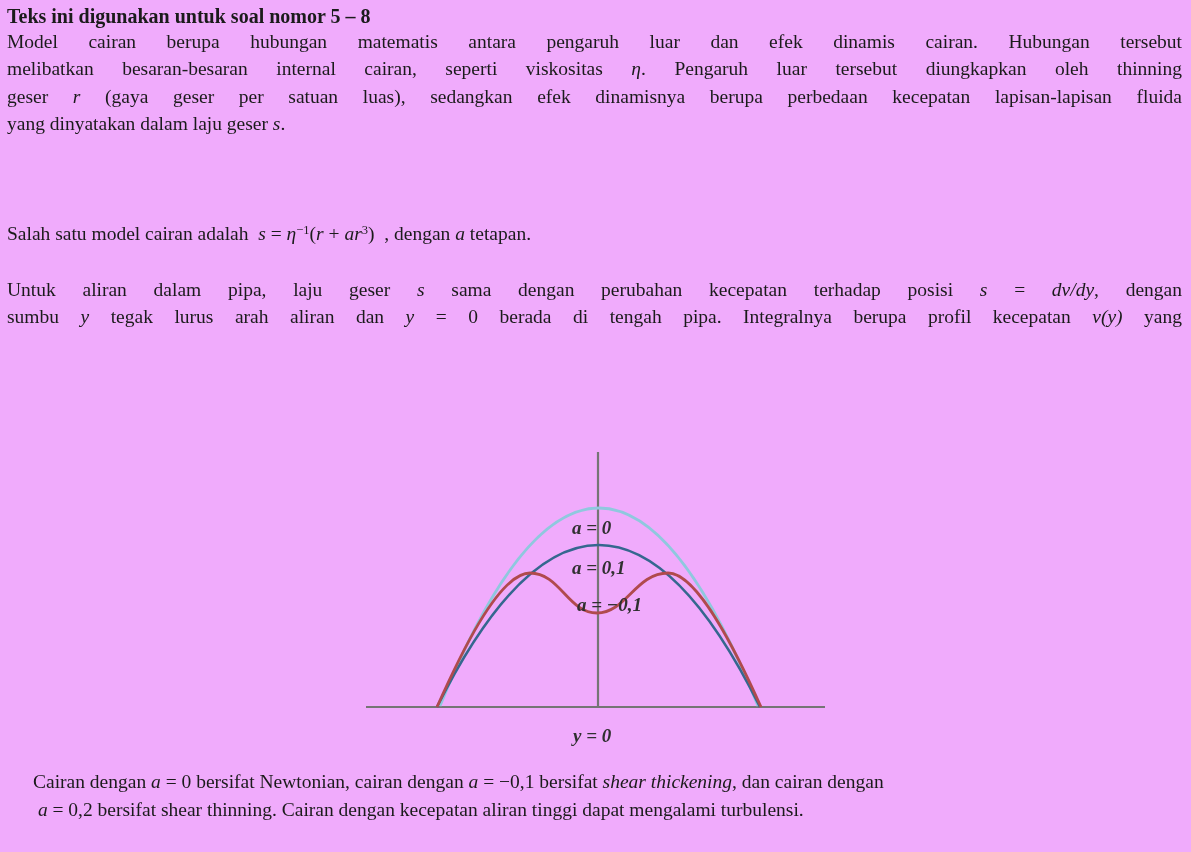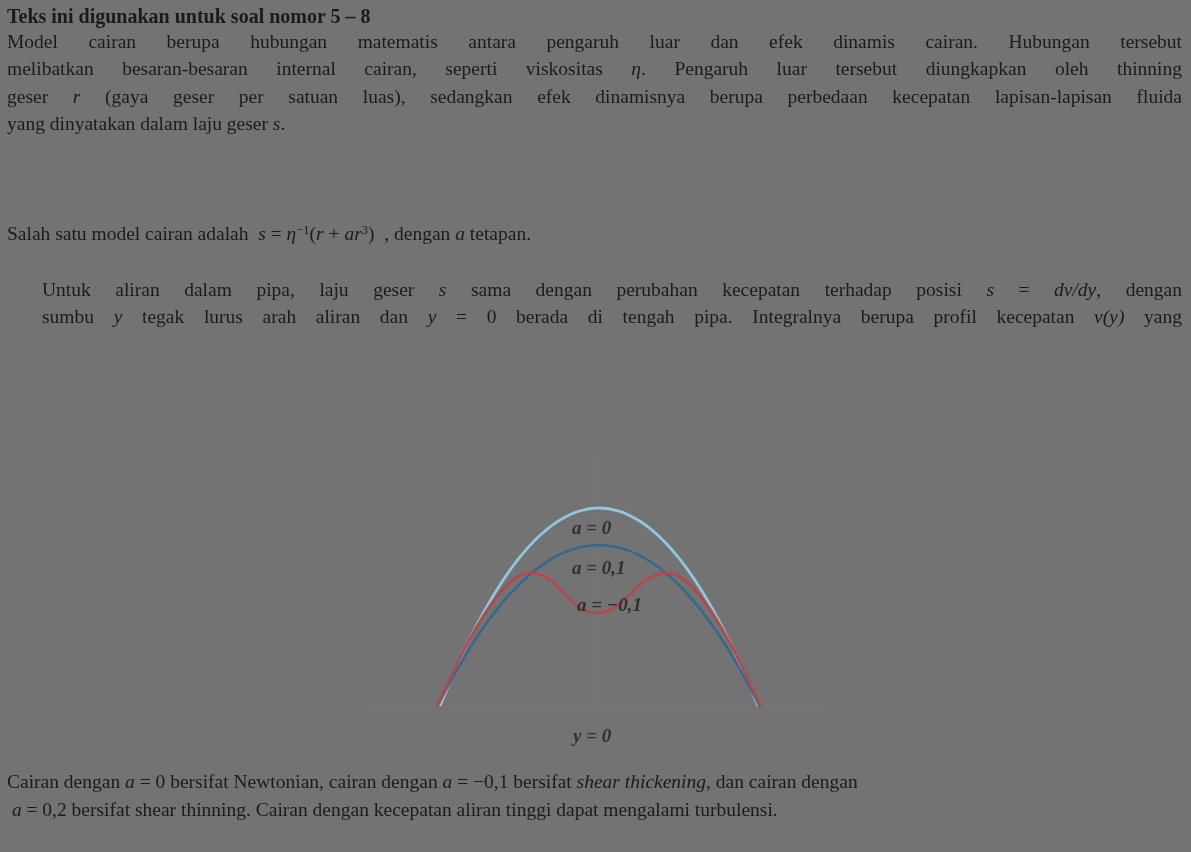--- a/index.html
+++ b/index.html
@@ -1,20 +1,20 @@
 <!DOCTYPE html>
 <html><head>
 <meta charset="utf-8">
 <style>
   html, body { margin: 0; padding: 0; background: #ffffff; }
   .page {
     position: relative;
     width: 1191px;
     height: 852px;
-    background: #737373;
+    background: #f0abfc;
     font-family: "Liberation Serif", serif;
     color: #1b1b1b;
     overflow: hidden;
   }
   .textblock {
     position: absolute;
     left: 7px;
     right: 9px;
     font-size: 19.5px;
     line-height: 27.4px;
@@ -66,21 +66,21 @@
       <div class="line just"><span>Model cairan berupa hubungan matematis antara pengaruh luar dan efek dinamis cairan. Hubungan tersebut</span></div>
       <div class="line just"><span>melibatkan besaran-besaran internal cairan, seperti viskositas </span><span class="it">η</span><span>. Pengaruh luar tersebut diungkapkan oleh thinning</span></div>
       <div class="line just"><span>geser </span><span class="it">r</span><span> (gaya geser per satuan luas), sedangkan efek dinamisnya berupa perbedaan kecepatan lapisan-lapisan fluida</span></div>
       <div class="line"><span>yang dinyatakan dalam laju geser </span><span class="it">s</span><span>.</span></div>
     </div>
 
   <div class="textblock formula-block" style="top:219px;">
       <div class="line"><span>Salah satu model cairan adalah &nbsp;</span><span class="it">s</span><span> = </span><span class="it">η</span><sup class="sp">−1</sup><span>(</span><span class="it">r</span><span> + </span><span class="it">ar</span><sup class="sp">3</sup><span>)</span><span> &nbsp;, dengan </span><span class="it">a</span><span> tetapan.</span></div>
     </div>
 
-  <div class="textblock" style="top:276px;margin-left:35px;">
+  <div class="textblock" style="top:276px;">
       <div class="line just"><span>Untuk aliran dalam pipa, laju geser </span><span class="it">s</span><span> sama dengan perubahan kecepatan terhadap posisi </span><span class="it">s</span><span> = </span><span class="it">dv/dy</span><span>, dengan</span></div>
       <div class="line just"><span>sumbu </span><span class="it">y</span><span> tegak lurus arah aliran dan </span><span class="it">y</span><span> = 0 berada di tengah pipa. Integralnya berupa profil kecepatan </span><span class="it">v(y)</span><span> yang</span></div>
     </div>
 
   <div class="figure-wrap">
     <svg width="465" height="310" viewBox="0 0 465 310">
       <line x1="3" y1="262" x2="462" y2="262" stroke-width="2" stroke="#757575"></line>
       <line x1="235" y1="7" x2="235" y2="262" stroke-width="2.2" stroke="#757575"></line>
 
       <path d="M 77 261 Q 236 -135 395 261" fill="none" stroke-width="2.8" stroke="#8fc8de"></path>
@@ -89,18 +89,18 @@
 
       <path d="M 74 262 C 95 215 135 128 167 128 C 197 128 205 168 234 168 C 263 168 273 128 305 128 C 336 128 377 215 398 262" fill="none" stroke-width="2.8" stroke="#b04a4d"></path>
 
       <text x="209" y="89" class="figlabel" fill="#303030">a = 0</text>
       <text x="209" y="129" class="figlabel" fill="#303030">a = 0,1</text>
       <text x="214" y="166" class="figlabel" fill="#303030">a = −0,1</text>
       <text x="210" y="297" class="figlabel" fill="#303030">y = 0</text>
     </svg>
   </div>
 
-  <div class="textblock para3-block" style="top:768px;">
+  <div class="textblock para3-block" style="top:768px;margin-left:26px;">
       <div class="line"><span>Cairan dengan </span><span class="it">a</span><span> = 0 bersifat Newtonian, cairan dengan </span><span class="it">a</span><span> = −0,1 bersifat </span><span class="it">shear thickening</span><span>, dan cairan dengan</span></div>
       <div class="line"><span>&nbsp;</span><span class="it">a</span><span> = 0,2 bersifat shear thinning. Cairan dengan kecepatan aliran tinggi dapat mengalami turbulensi.</span></div>
     </div>
 
 </div>
 
 </body></html>

